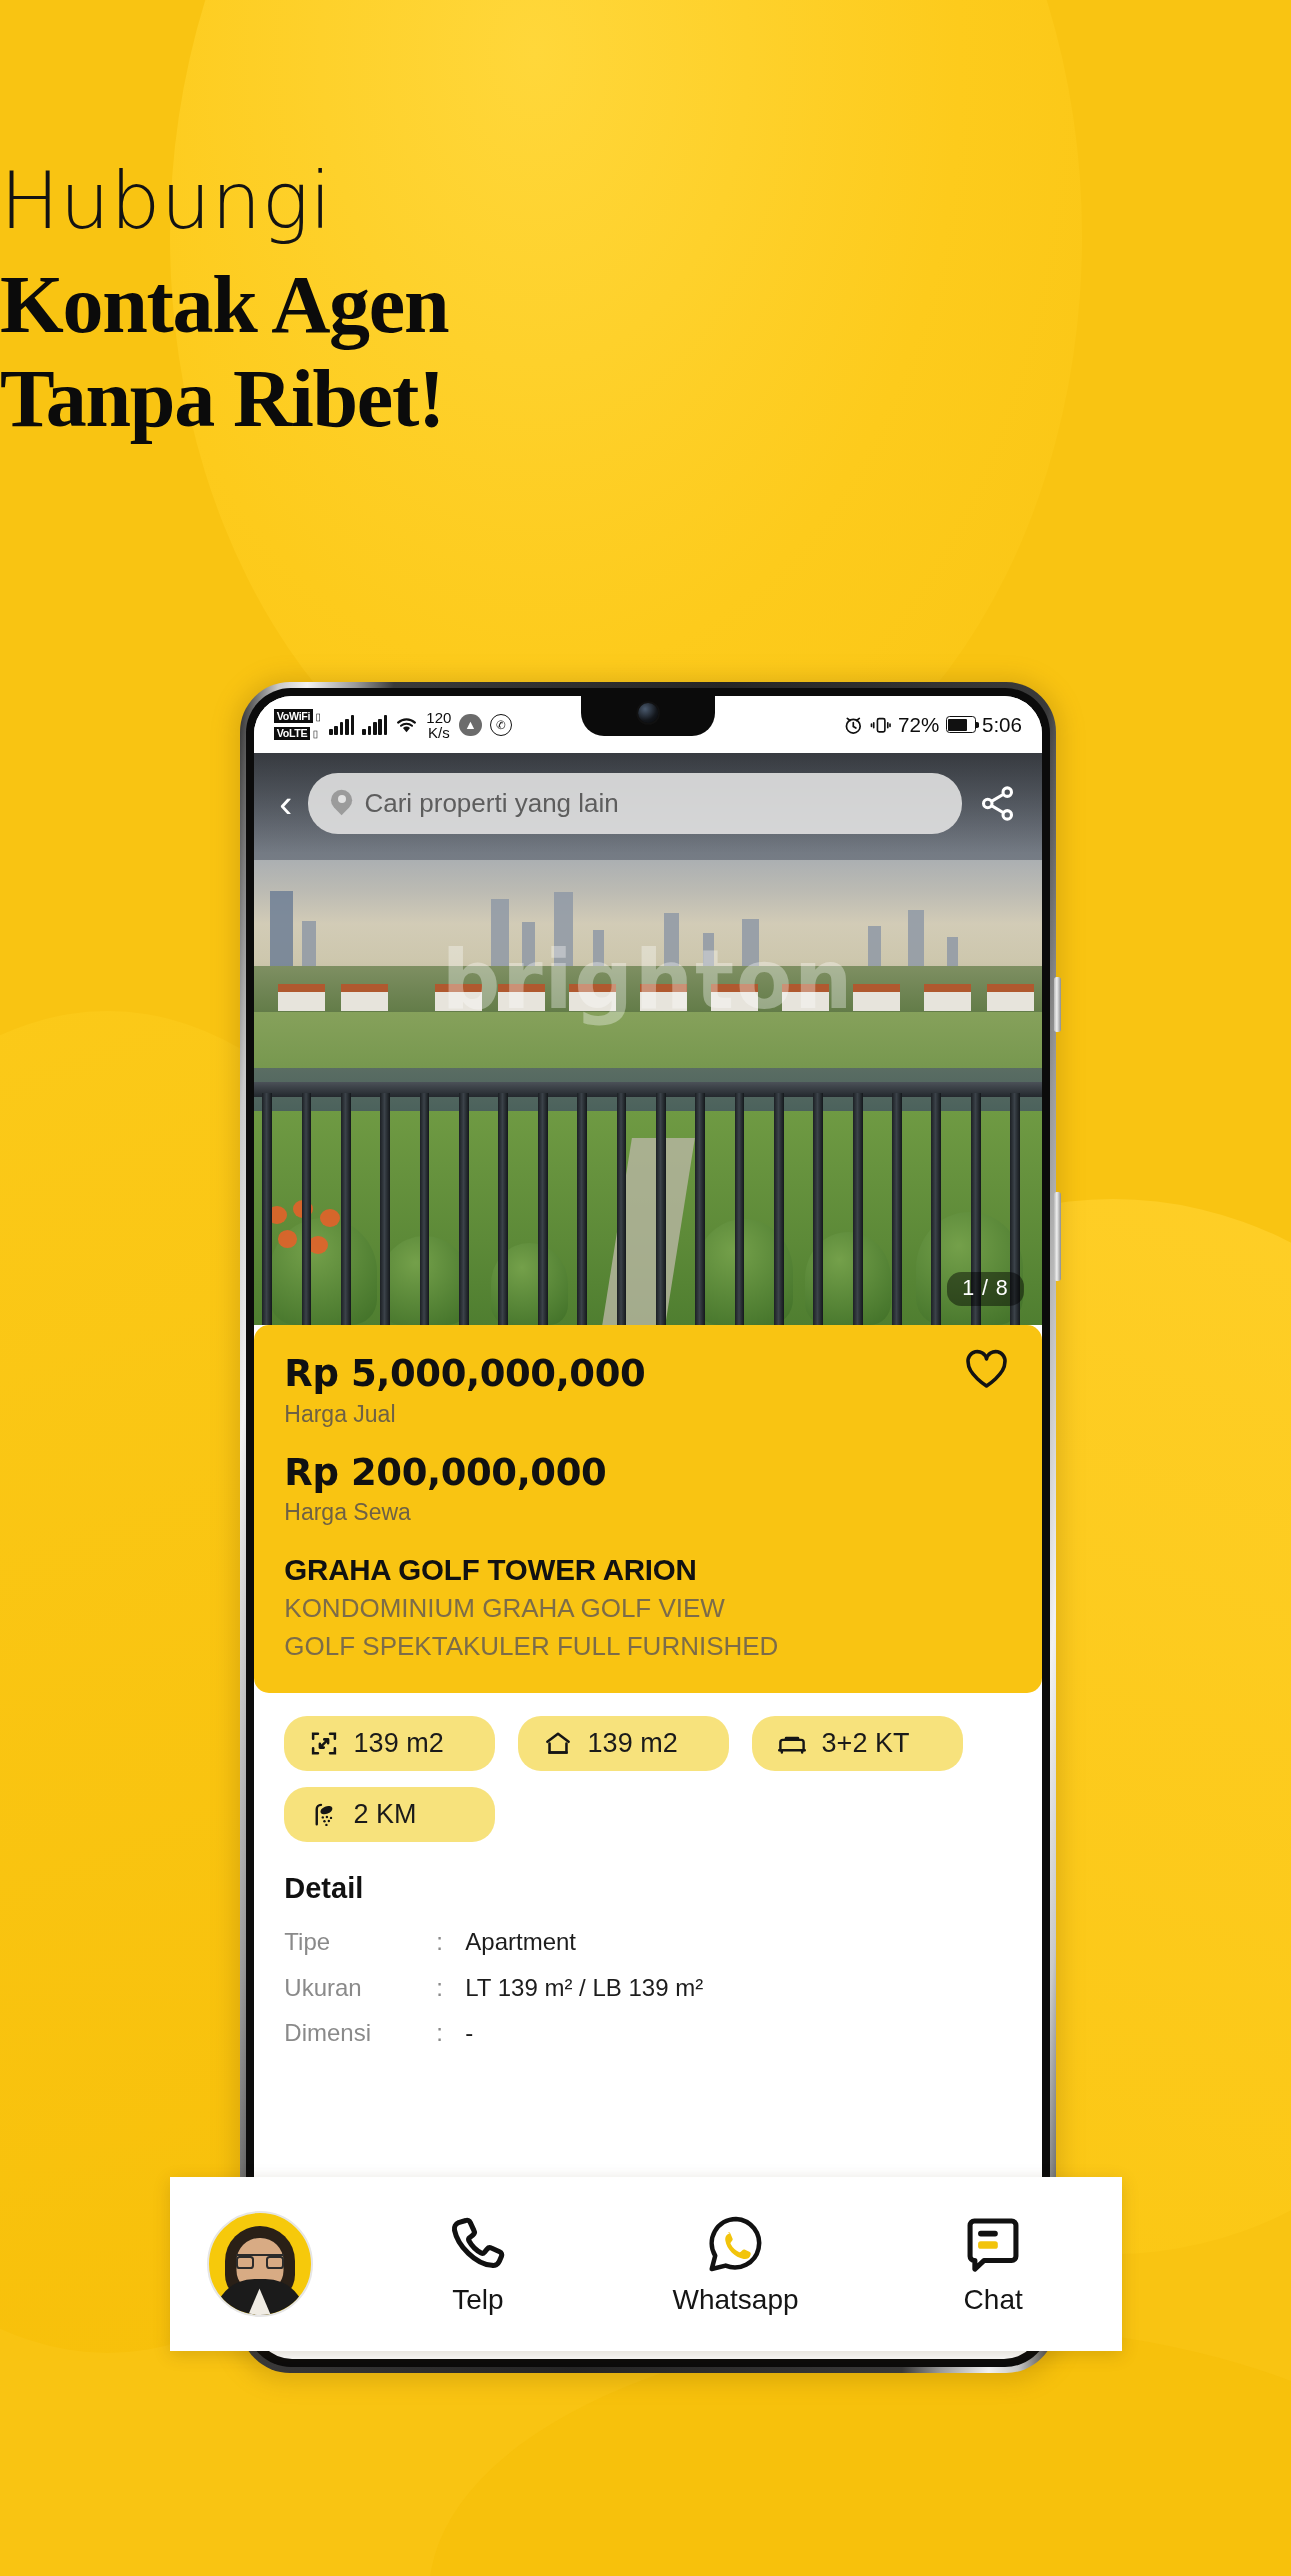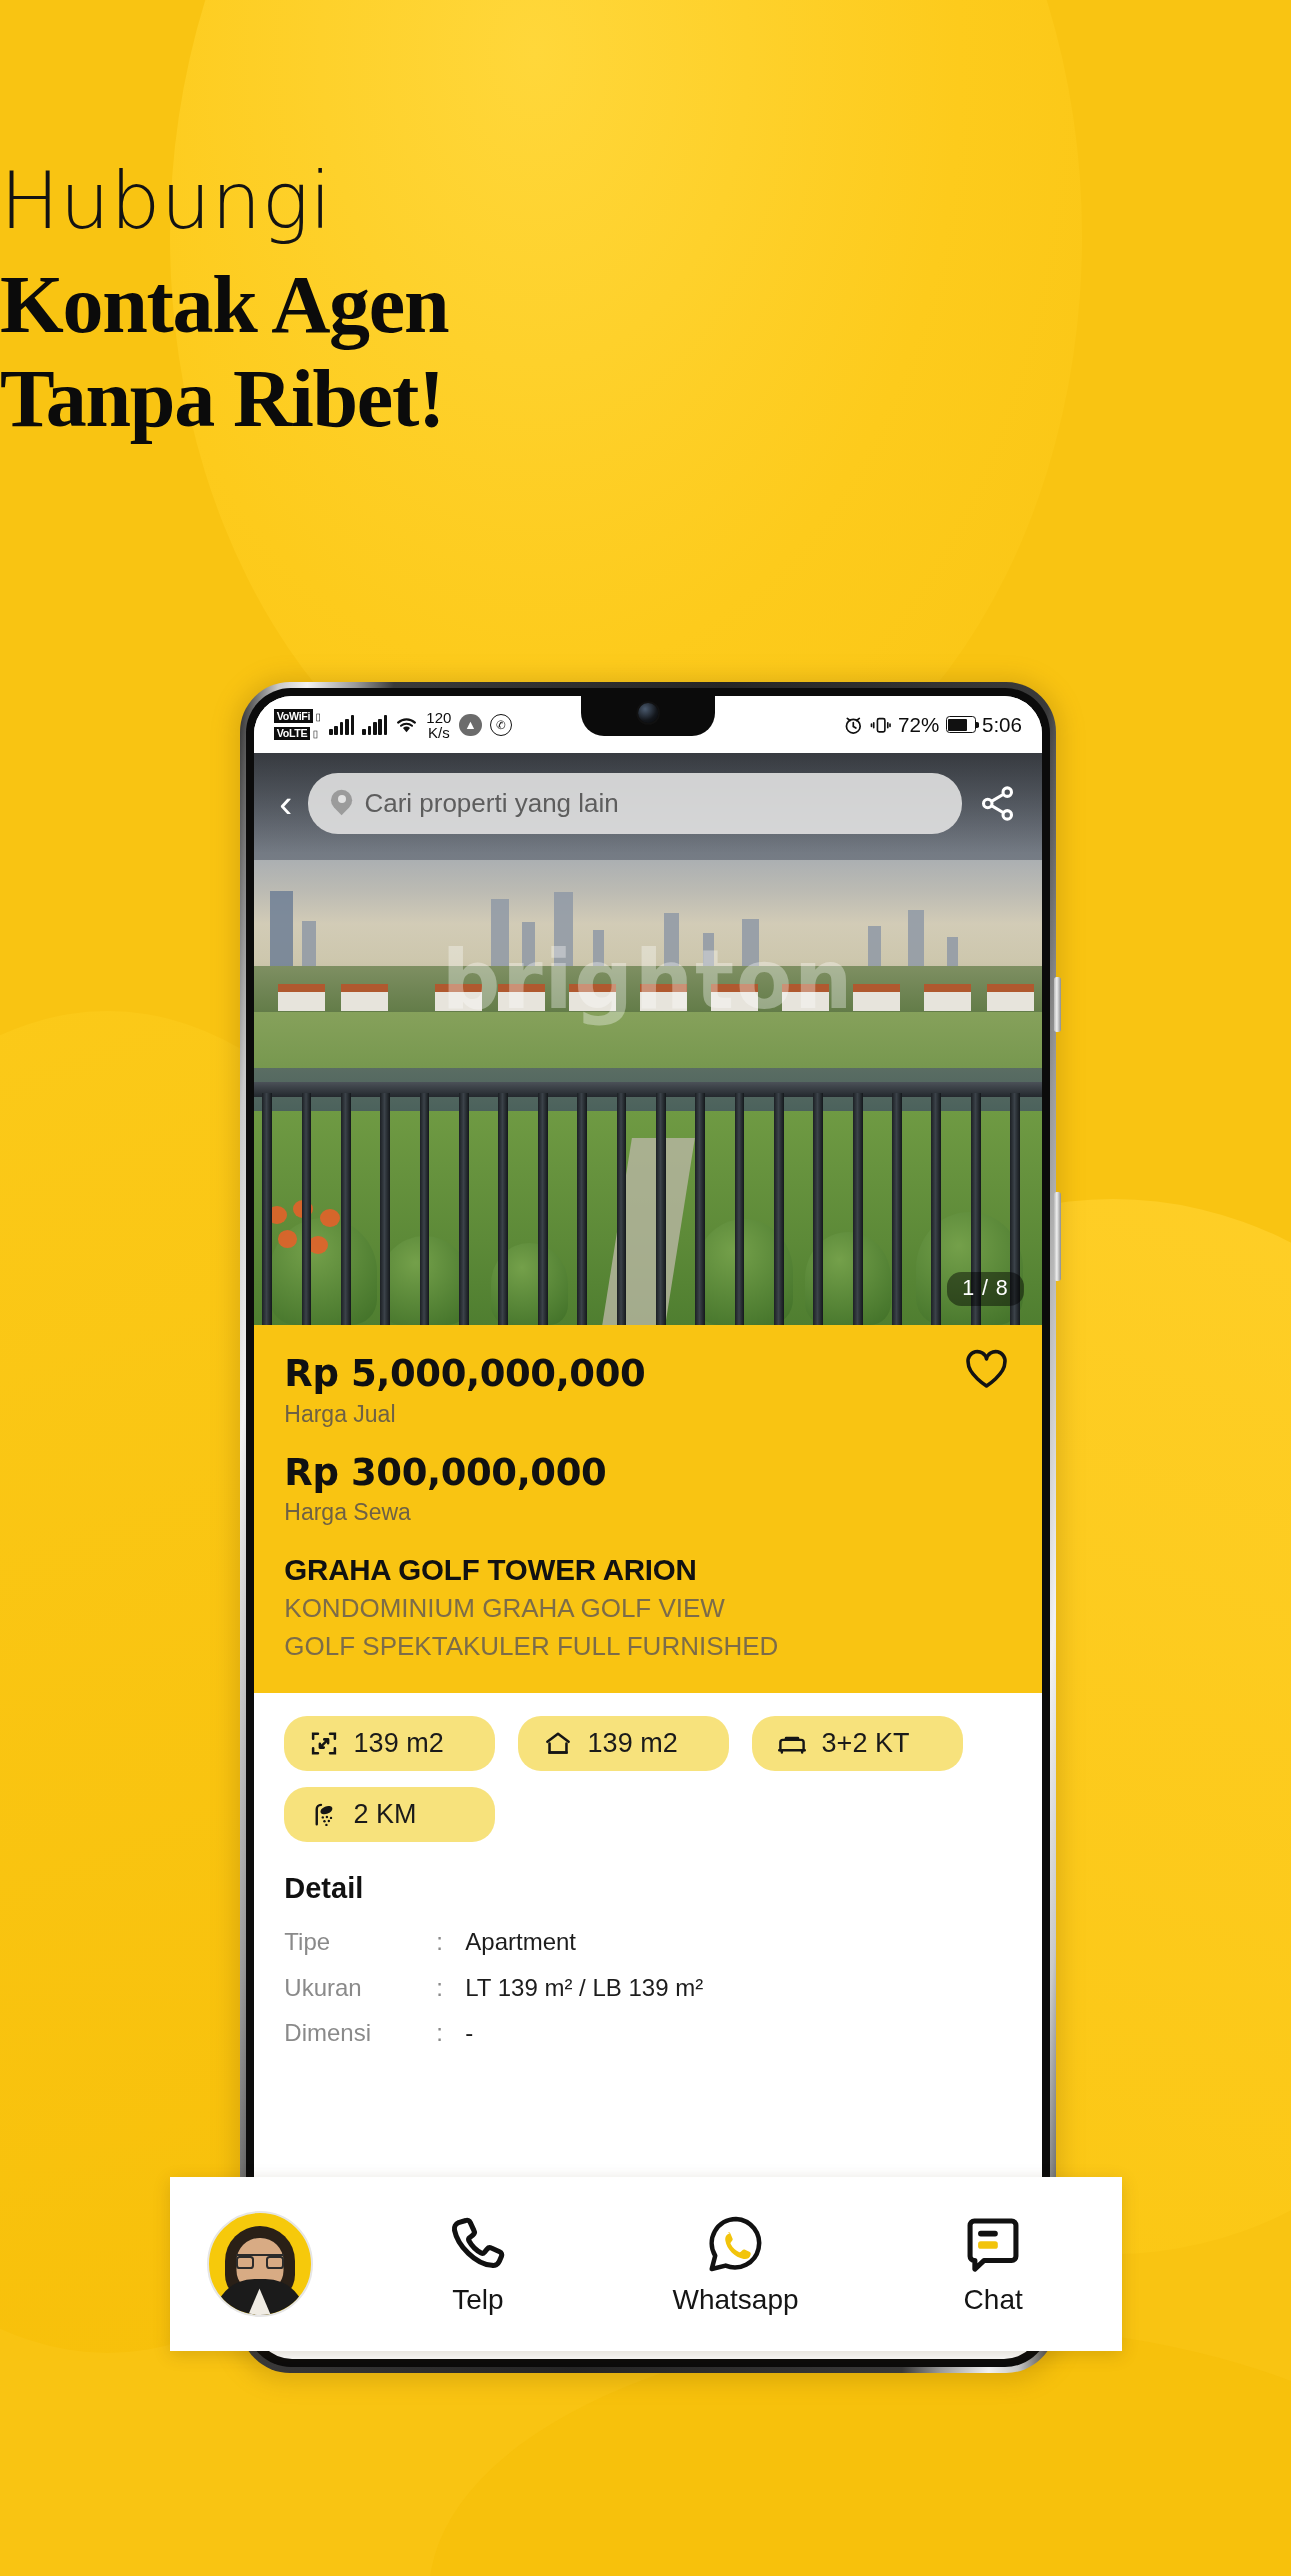--- a/index.html
+++ b/index.html
@@ -235,20 +235,21 @@
     content:""; position:absolute; left:6.3px; top:5.4px;
     width:8px; height:8px; border-radius:50%; background:#e2e2e2;
   }
   .search-text { font-size:26px; color:#5d5d5d; }
   .share-ic { width:39px; height:39px; position:relative; cursor:pointer; }
 
   
   .pricepanel {
     background:#F9C412; padding:27px 30px 30px 30px;
     position:relative;
+    border-radius:15px;
   }
   .heart {
     position:absolute; right:32px; top:23px;
     width:47px; height:43px; cursor:pointer;
   }
   .price-main {
     font-size:37px; font-weight:bold; color:#111; letter-spacing:-0.4px;
     font-family:"DejaVu Sans", sans-serif;
   }
   .price-label { font-size:23px; color:#6f6145; margin-top:5.4px; }
@@ -511,21 +512,21 @@
 
       <div class="pricepanel">
         <div class="heart">
           <svg width="47" height="43" viewBox="0 0 26 24">
             <path d="M13 21.2S2.8 14.6 2.8 8.4A5.1 5.1 0 0113 6.1a5.1 5.1 0 0110.2 2.3c0 6.2-10.2 12.8-10.2 12.8z" stroke="#131313" stroke-width="2" fill="none" stroke-linejoin="round"></path>
           </svg>
         </div>
         <div class="price-main">Rp 5,000,000,000</div>
         <div class="price-label">Harga Jual</div>
         <div class="price-gap"></div>
-        <div class="price-main">Rp 300,000,000</div>
+        <div class="price-main">Rp 200,000,000</div>
         <div class="price-label">Harga Sewa</div>
         <div class="prop-title">GRAHA GOLF TOWER ARION</div>
         <div class="prop-sub">KONDOMINIUM GRAHA GOLF VIEW</div>
         <div class="prop-sub">GOLF SPEKTAKULER FULL FURNISHED</div>
       </div>
 
       <div class="whitebody">
         <div class="chips">
 
           <div class="chip">

